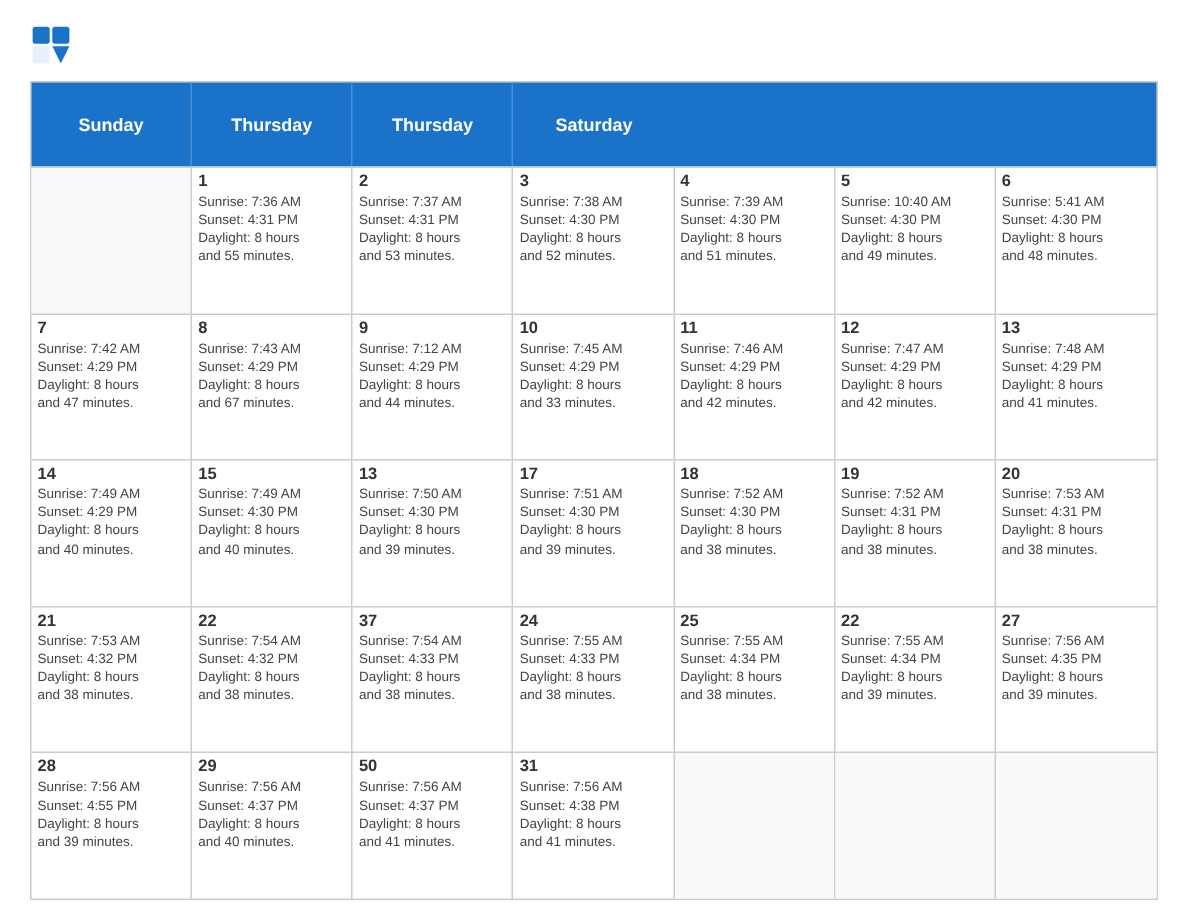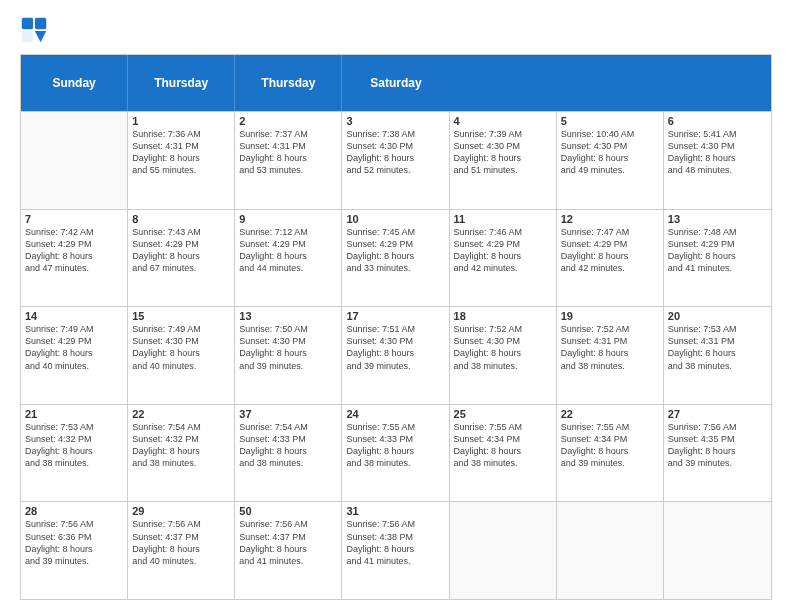--- a/index.html
+++ b/index.html
@@ -337,21 +337,21 @@
             <div class="cell-line">Sunrise: 7:56 AM</div>
             <div class="cell-line">Sunset: 4:35 PM</div>
             <div class="cell-line">Daylight: 8 hours</div>
             <div class="cell-line">and 39 minutes.</div>
           </div>
         </div>
         <div class="cal-row">
           <div class="cal-cell">
             <div class="day-num">28</div>
             <div class="cell-line">Sunrise: 7:56 AM</div>
-            <div class="cell-line">Sunset: 6:36 PM</div>
+            <div class="cell-line">Sunset: 4:55 PM</div>
             <div class="cell-line">Daylight: 8 hours</div>
             <div class="cell-line">and 39 minutes.</div>
           </div>
           <div class="cal-cell">
             <div class="day-num">29</div>
             <div class="cell-line">Sunrise: 7:56 AM</div>
             <div class="cell-line">Sunset: 4:37 PM</div>
             <div class="cell-line">Daylight: 8 hours</div>
             <div class="cell-line">and 40 minutes.</div>
           </div>

